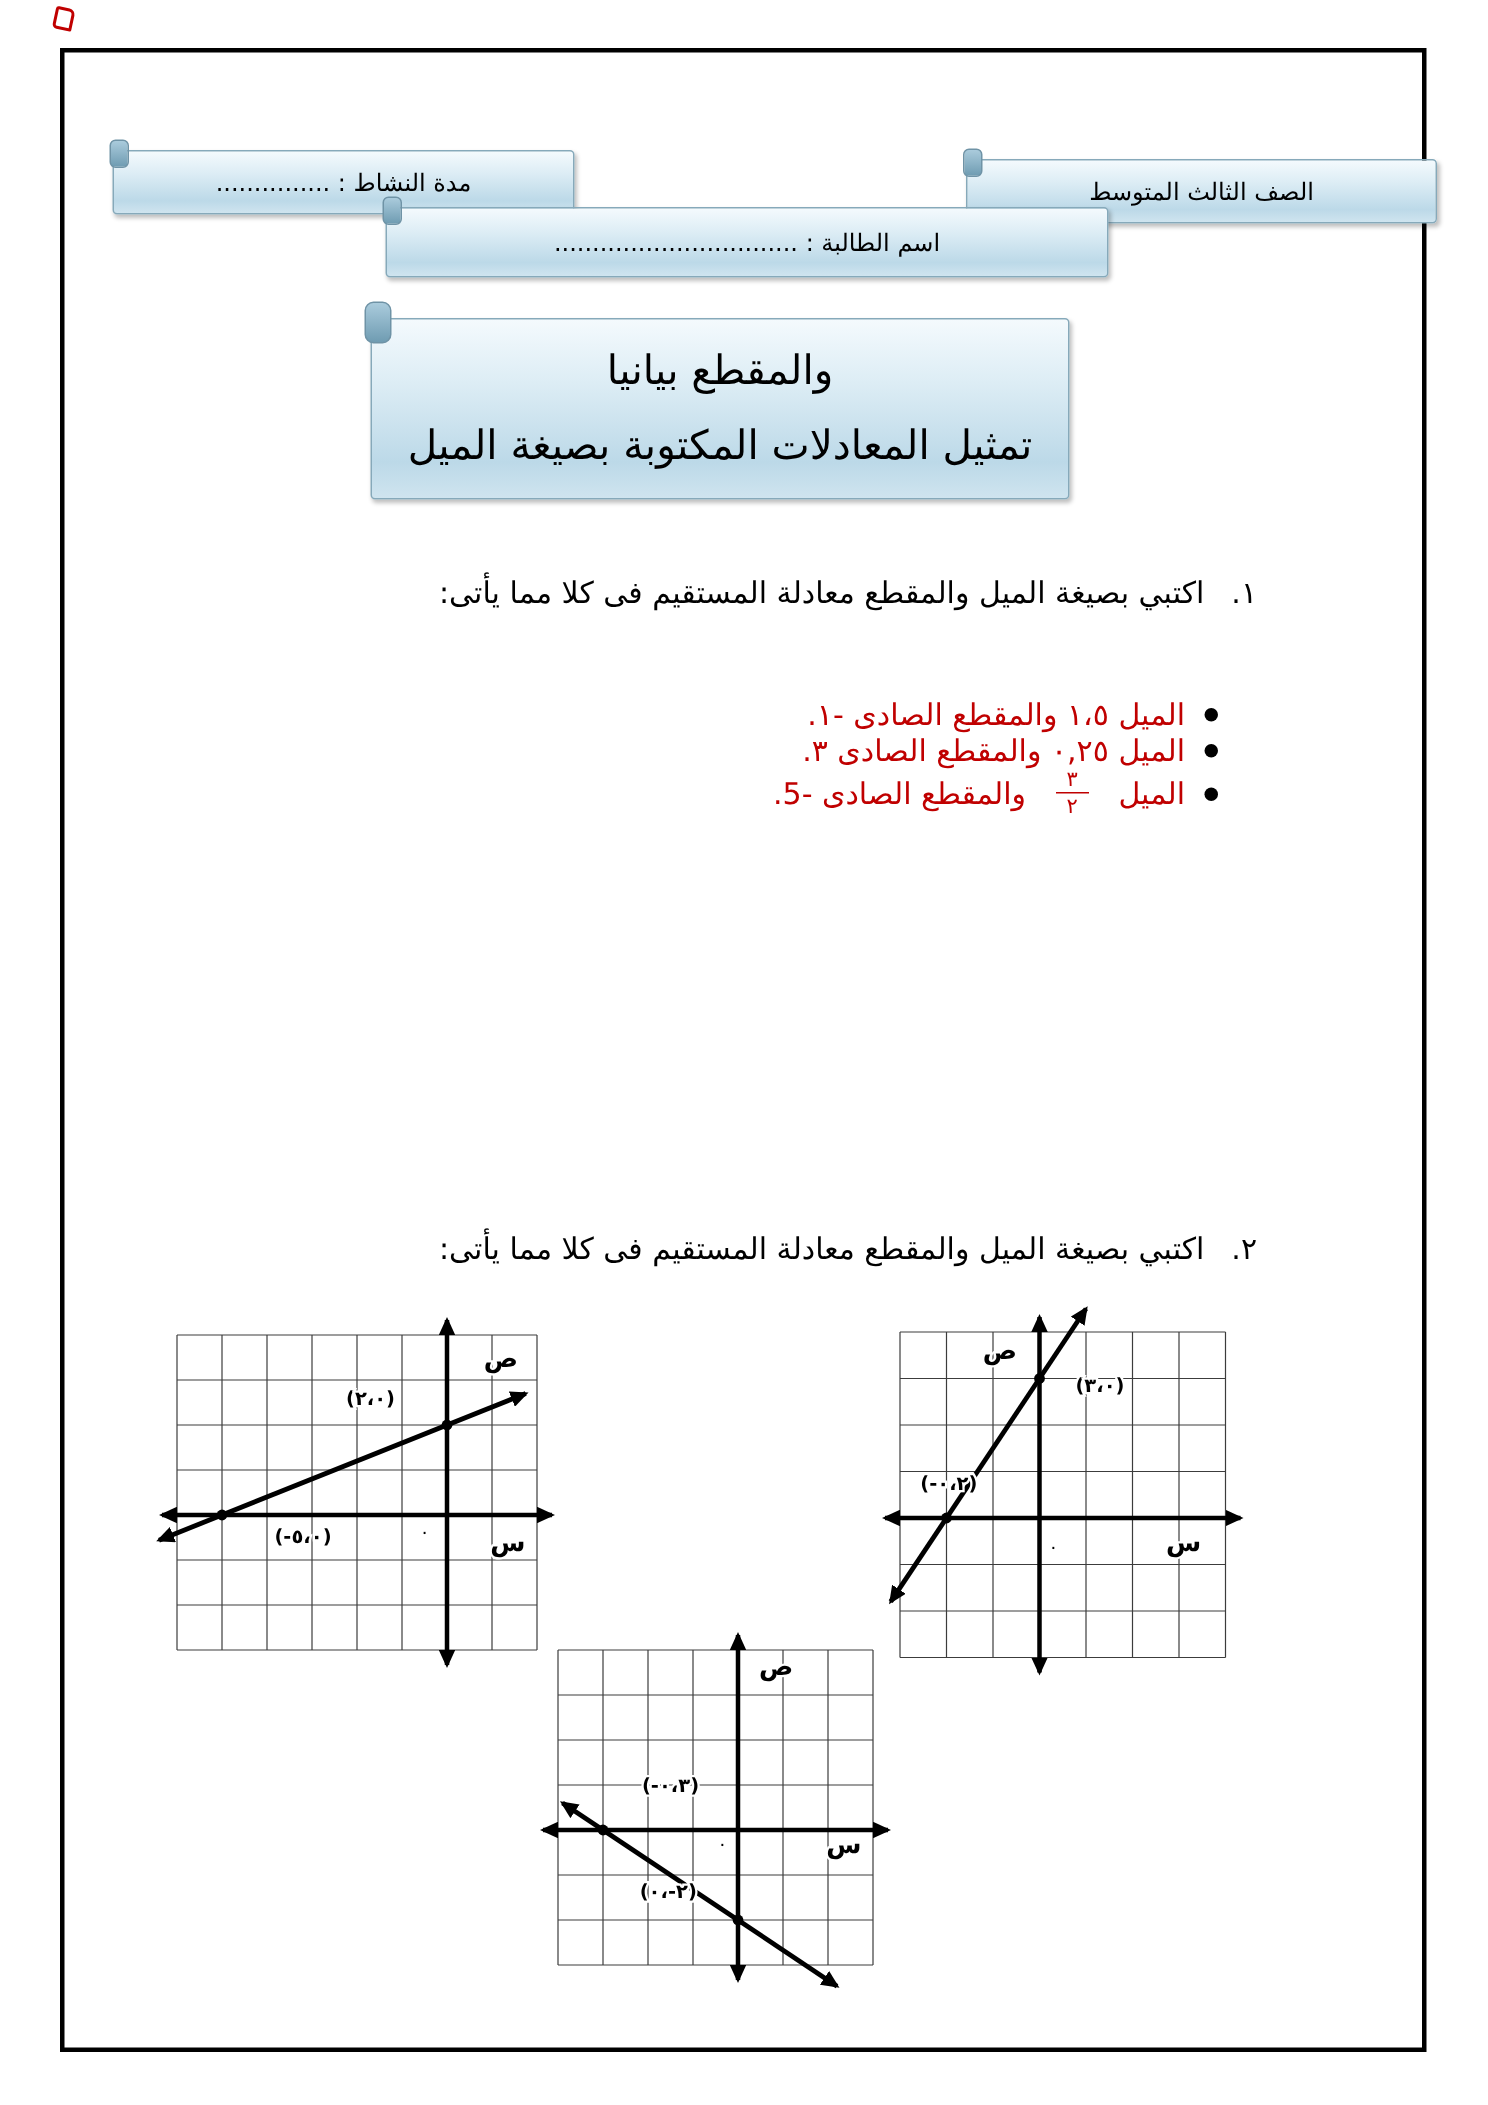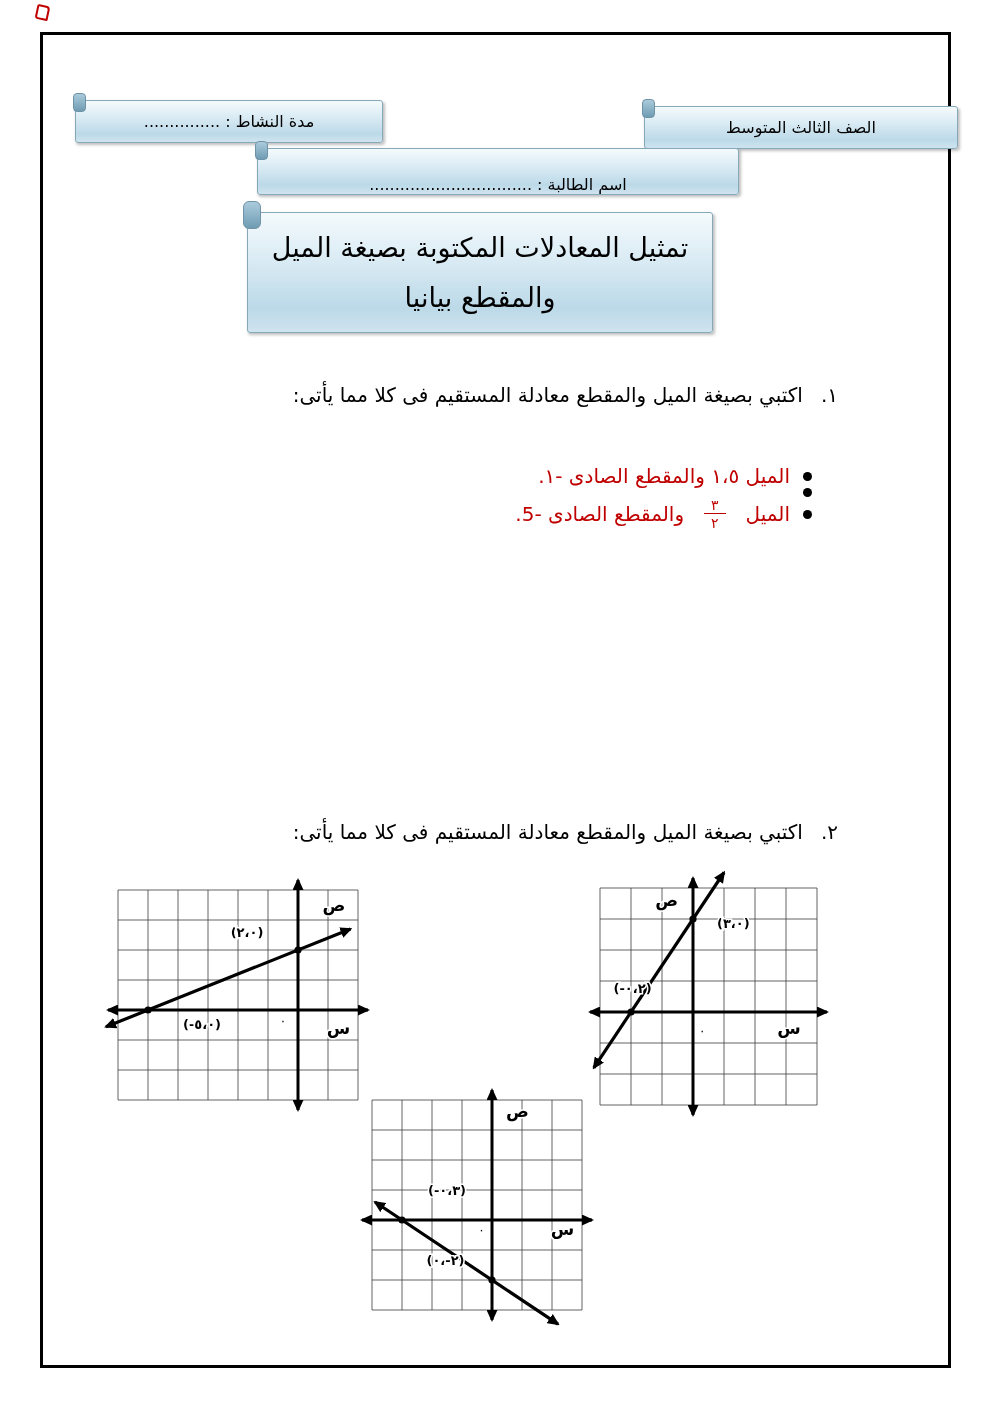--- a/index.html
+++ b/index.html
@@ -22,21 +22,21 @@
     border:1px solid #86a9ba;border-radius:3px;
     box-shadow:1.5px 2px 3px rgba(0,0,0,0.25);
   }
   .banner::before{
     content:"";position:absolute;left:-3px;top:-8px;width:11px;height:17px;
     background:linear-gradient(180deg,#aacbdc,#6f9cb2);
     border:1px solid #6f93a6;border-radius:4px;
   }
   .banner-grade{left:644px;top:79px;width:312px;height:41px;margin-top:27px;}
   .banner-duration{left:75px;top:79px;width:306px;height:41px;margin-top:21px;}
-  .banner-name{left:257px;top:148px;width:480px;height:45px;align-items:flex-end;}
+  .banner-name{left:257px;top:138px;width:480px;height:45px;}
   .title-scroll{
     left:247px;top:212px;width:464px;height:119px;
     flex-direction:column;justify-content:center;
     font-size:27px;line-height:1.85;text-align:center;
   }
   .title-scroll::before{
     content:"";position:absolute;left:-5px;top:-12px;width:16px;height:26px;
     background:linear-gradient(180deg,#aacbdc,#6f9cb2);
     border:1px solid #6f93a6;border-radius:6px;
   }
@@ -79,36 +79,37 @@
 
 <div class="banner banner-duration">
   <span>مدة النشاط : ...............</span>
 </div>
 
 <div class="banner banner-name">
   <span>اسم الطالبة : ................................</span>
 </div>
 
 <div class="banner title-scroll">
+  <span>والمقطع بيانيا</span>
   <span>تمثيل المعادلات المكتوبة بصيغة الميل</span>
-  <span>والمقطع بيانيا</span>
 </div>
 
 <div class="question q1">
   <span class="num">١.</span>
   <span class="prompt">اكتبي بصيغة الميل والمقطع معادلة المستقيم فى كلا مما يأتى:</span>
 </div>
 
 <div class="bullets">
   <div class="bullet">
     <span class="dot"></span>
     <span>الميل ١،٥ والمقطع الصادى -١.</span>
   </div>
   <div class="bullet">
     <span class="dot"></span>
+    <span>الميل ٠,٢٥ والمقطع الصادى ٣.</span>
   </div>
   <div class="bullet">
     <span class="dot"></span>
     <span>الميل</span>
     <span class="frac">
       <span class="num">٣</span>
       <span class="den">٢</span>
     </span>
     <span>والمقطع الصادى -5.</span>
   </div>

